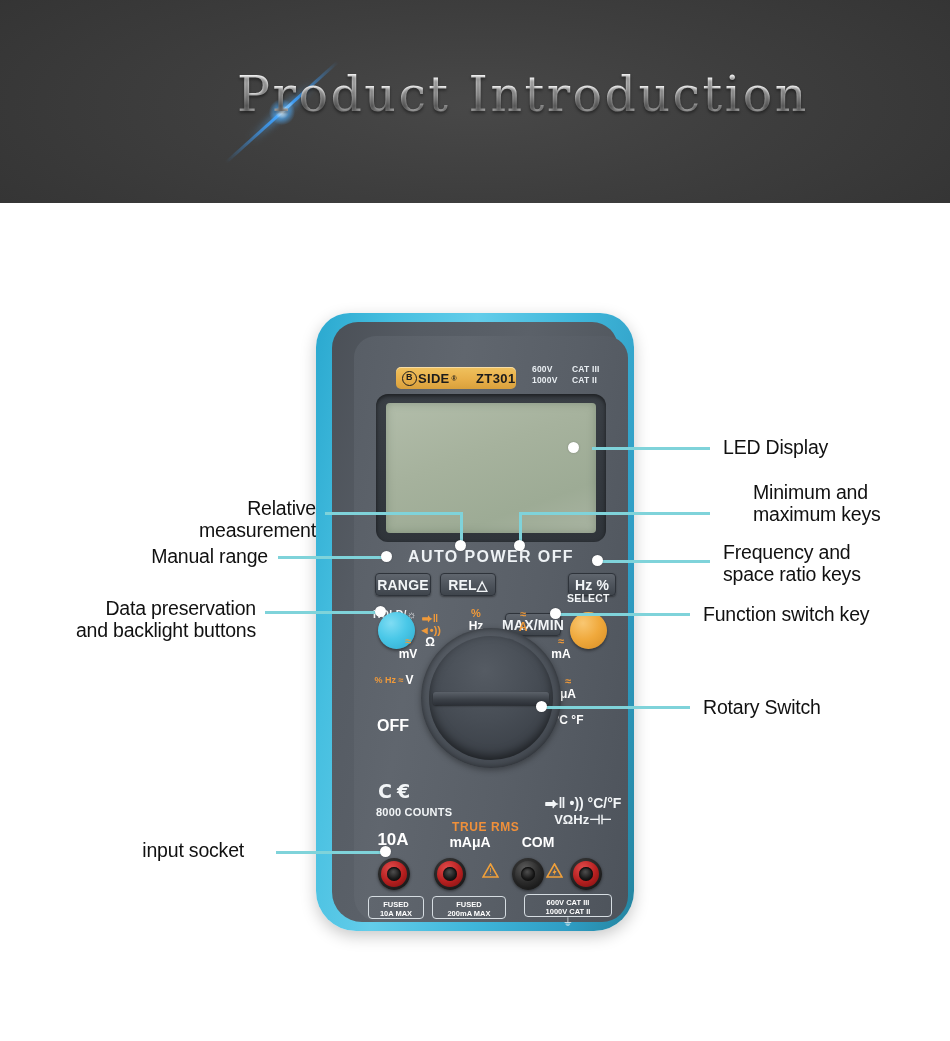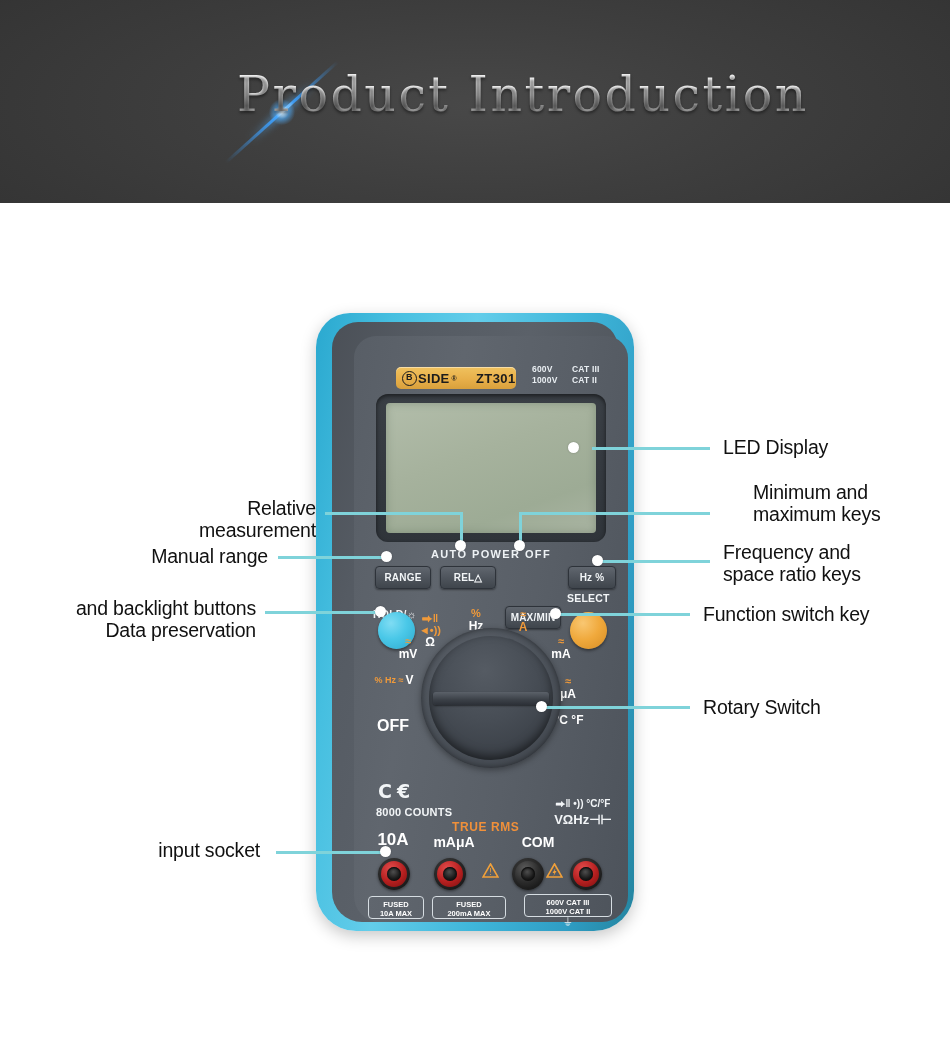--- a/index.html
+++ b/index.html
@@ -102,30 +102,30 @@
   .lcd{
     position:absolute;left:10px;top:9px;width:210px;height:130px;
     background:linear-gradient(160deg,#b2bdaa 0%,#a6b29d 40%,#9dab95 75%,#a9b4a2 100%);
     border-radius:4px;
     box-shadow:inset 0 0 8px rgba(70,85,65,.35);
   }
 
   
   .apo{
     position:absolute;left:0;top:212px;width:274px;text-align:center;
-    color:#eef2f5;font-size:11px;font-weight:bold;letter-spacing:1.4px;
+    color:#eef2f5;font-size:16px;font-weight:bold;letter-spacing:1.4px;
   }
 
   
   .btn{
-    position:absolute;top:230px;height:21px;
+    position:absolute;top:237px;height:21px;
     background:linear-gradient(180deg,#60666e 0%,#4e545c 52%,#3f454c 100%);
     border-radius:4px;border:1px solid #2e333a;
     display:flex;align-items:center;justify-content:center;
-    color:#f2f5f7;font-size:10px;font-weight:bold;letter-spacing:.2px;
+    color:#f2f5f7;font-size:14px;font-weight:bold;letter-spacing:.2px;
     box-shadow:0 1px 2px rgba(0,0,0,.4);
   }
   .btn-range{left:21px;width:54px;}
   .btn-rel{left:86px;width:54px;}
   .btn-maxmin{left:151px;width:54px;margin-top:40px;}
   .btn-hz{left:214px;width:46px;}
 
   .sublabel{position:absolute;color:#f2f5f7;font-size:10.5px;font-weight:bold;letter-spacing:.2px;}
   .lbl-hold{left:19px;top:272px;}
   .lbl-select{left:213px;top:256px;}
@@ -175,27 +175,27 @@
     position:absolute;left:4px;top:56px;width:116px;height:13px;
     background:linear-gradient(180deg,#5b6169 0%,#3b4047 60%,#2c3037 100%);
     border-radius:3px;
     box-shadow:0 1px 2px rgba(0,0,0,.5);
   }
 
   
   .ce{position:absolute;left:24px;top:444px;color:#f2f5f7;font-size:19px;font-weight:bold;letter-spacing:1px;font-family:"DejaVu Sans",sans-serif;}
   .counts{position:absolute;left:22px;top:470px;color:#f2f5f7;font-size:11px;font-weight:bold;letter-spacing:.2px;}
   .truerms{position:absolute;left:98px;top:484px;color:#f0903a;font-size:12px;font-weight:bold;letter-spacing:.6px;}
-  .sym-row{position:absolute;left:190px;top:462px;width:78px;color:#f2f5f7;font-size:10px;font-weight:bold;text-align:center;line-height:11px;}
+  .sym-row{position:absolute;left:190px;top:462px;width:78px;color:#f2f5f7;font-size:14px;font-weight:bold;text-align:center;line-height:11px;}
   .vohm{position:absolute;left:190px;top:476px;width:78px;color:#f2f5f7;font-size:13px;font-weight:bold;text-align:center;}
 
   
   .jlabel{position:absolute;color:#ffffff;font-size:14px;font-weight:bold;text-align:center;}
   .jl-10a{left:16px;top:494px;width:46px;font-size:17px;}
-  .jl-ma{left:70px;top:498px;width:60px;}
+  .jl-ma{left:86px;top:498px;width:60px;}
   .jl-com{left:158px;top:498px;width:52px;}
 
   
   .jack{position:absolute;width:32px;height:32px;border-radius:50%;}
   .jack .outer{
     position:absolute;inset:0;border-radius:50%;
     background:radial-gradient(circle at 40% 30%,#3b3b3b 0%,#222222 60%,#101010 100%);
     box-shadow:0 1px 3px rgba(0,0,0,.5);
   }
   .jack .ring{
@@ -429,23 +429,23 @@
 <div class="lead-v" style="left:460px;top:512px;height:33px;"></div>
 <div class="dot" style="left:455px;top:540px;"></div>
 
 <div class="callout left" style="left:80px;top:545px;width:188px;">
   <div>Manual range</div>
 </div>
 <div class="lead" style="left:278px;top:556px;width:108px;"></div>
 <div class="dot" style="left:381px;top:551px;"></div>
 
 <div class="callout left" style="left:40px;top:597px;width:216px;">
+  <div>Data preservation</div>
   <div>and backlight buttons</div>
-  <div>Data preservation</div>
 </div>
 <div class="lead" style="left:265px;top:611px;width:117px;"></div>
 <div class="dot" style="left:375px;top:606px;"></div>
 
-<div class="callout left" style="left:100px;top:839px;width:160px;">
+<div class="callout left" style="left:84px;top:839px;width:160px;">
   <div>input socket</div>
 </div>
 <div class="lead" style="left:276px;top:851px;width:110px;"></div>
 <div class="dot" style="left:380px;top:846px;"></div>
 
 </body></html>

